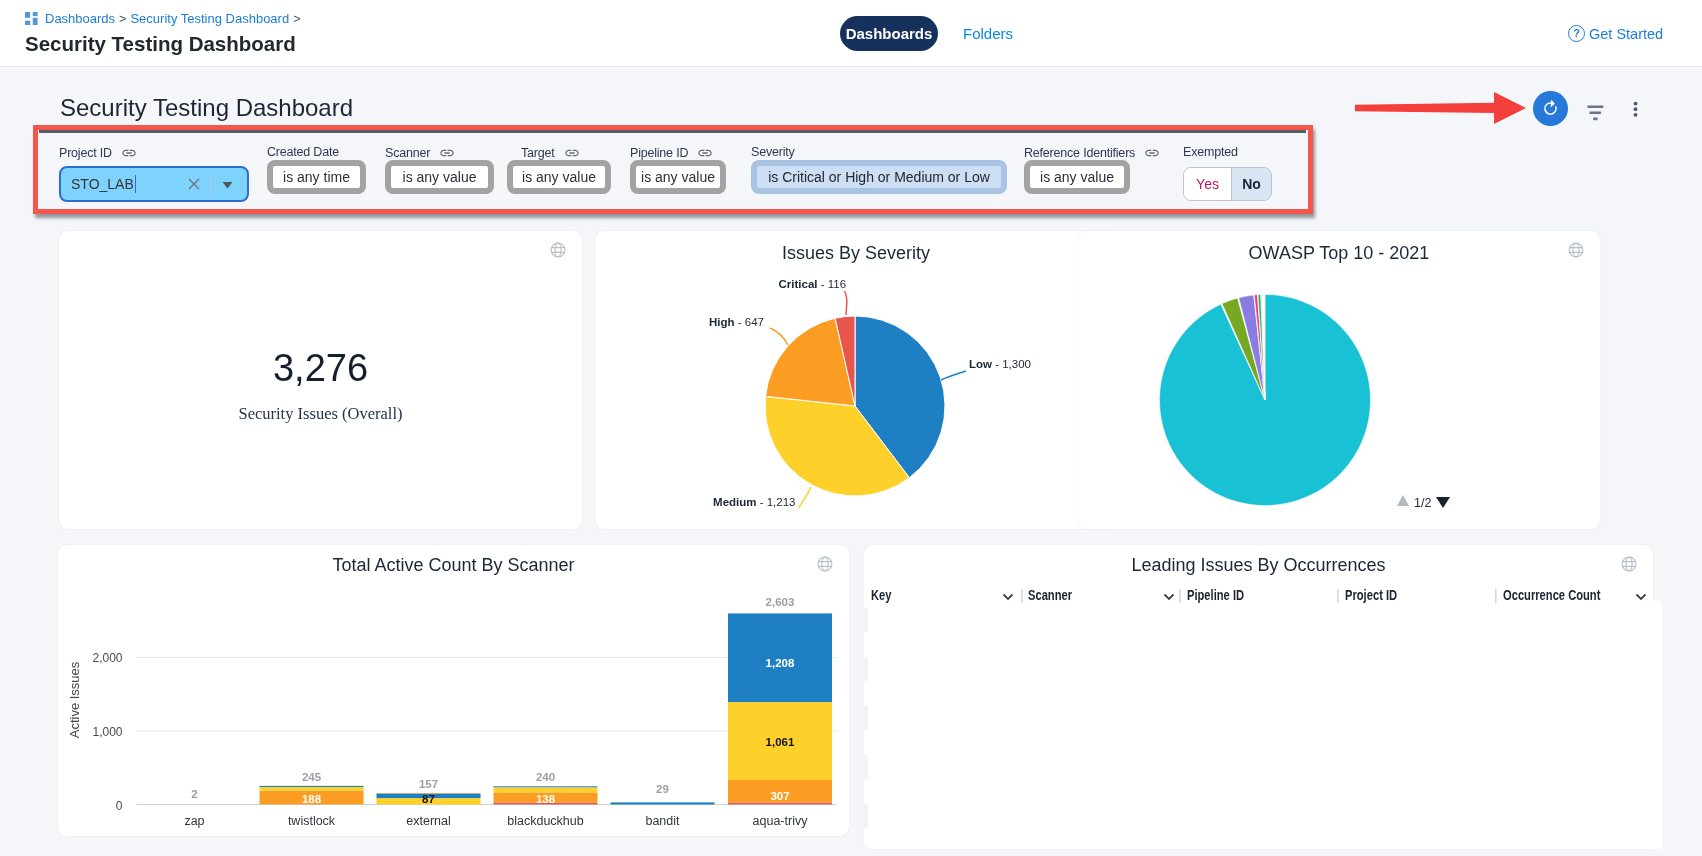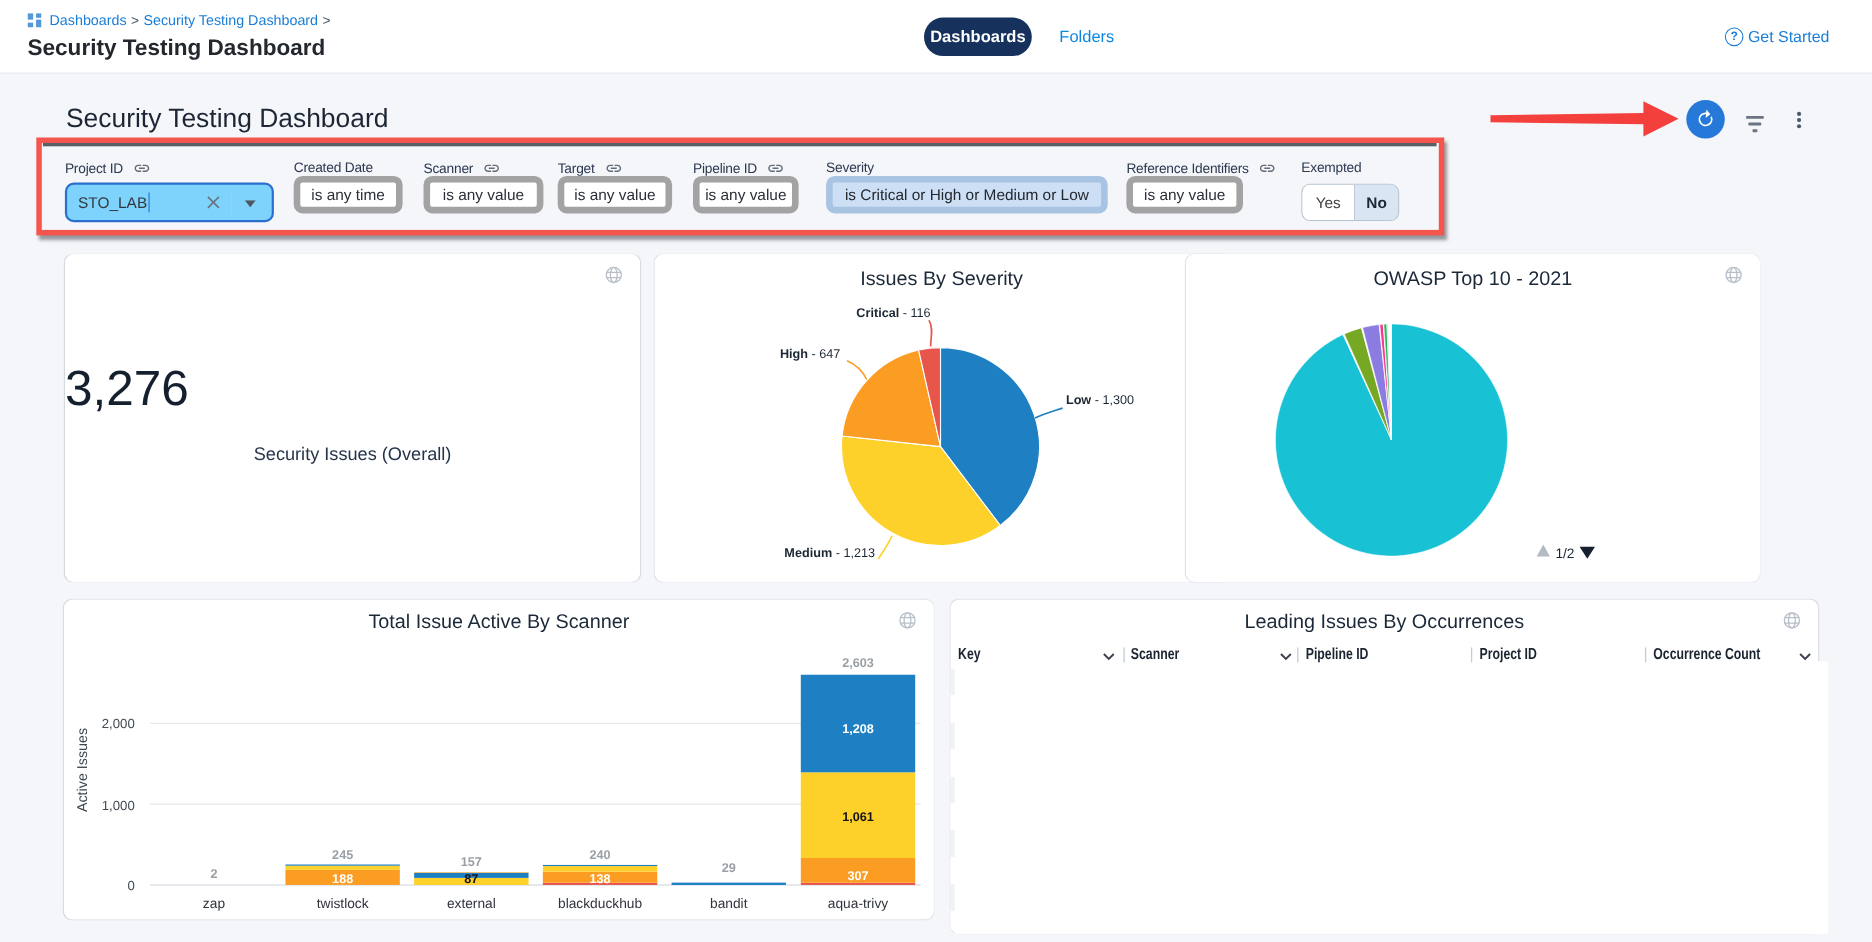--- a/index.html
+++ b/index.html
@@ -79,21 +79,21 @@
   <div id="redbox"></div>
   <div id="darkline"></div>
 
   <div class="flabel" style="left:59px;">Project ID <svg class="linkicon" width="16" height="16" viewBox="0 0 24 24">
         <path d="M3.9 12c0-1.71 1.39-3.1 3.1-3.1h4V7H7c-2.76 0-5 2.24-5 5s2.24 5 5 5h4v-1.9H7c-1.71 0-3.1-1.39-3.1-3.1zM8 13h8v-2H8v2zm9-6h-4v1.9h4c1.71 0 3.1 1.39 3.1 3.1s-1.39 3.1-3.1 3.1h-4V17h4c2.76 0 5-2.24 5-5s-2.24-5-5-5z" fill="#636c79"></path>
       </svg></div>
   <div class="flabel" style="left:267px;text-align:right;">Created Date</div>
   <div class="flabel" style="left:385px;">Scanner <svg class="linkicon" width="16" height="16" viewBox="0 0 24 24">
         <path d="M3.9 12c0-1.71 1.39-3.1 3.1-3.1h4V7H7c-2.76 0-5 2.24-5 5s2.24 5 5 5h4v-1.9H7c-1.71 0-3.1-1.39-3.1-3.1zM8 13h8v-2H8v2zm9-6h-4v1.9h4c1.71 0 3.1 1.39 3.1 3.1s-1.39 3.1-3.1 3.1h-4V17h4c2.76 0 5-2.24 5-5s-2.24-5-5-5z" fill="#636c79"></path>
       </svg></div>
-  <div class="flabel" style="left:507px;justify-content:flex-end;">Target <svg class="linkicon" width="16" height="16" viewBox="0 0 24 24">
+  <div class="flabel" style="left:521px;justify-content:flex-end;">Target <svg class="linkicon" width="16" height="16" viewBox="0 0 24 24">
         <path d="M3.9 12c0-1.71 1.39-3.1 3.1-3.1h4V7H7c-2.76 0-5 2.24-5 5s2.24 5 5 5h4v-1.9H7c-1.71 0-3.1-1.39-3.1-3.1zM8 13h8v-2H8v2zm9-6h-4v1.9h4c1.71 0 3.1 1.39 3.1 3.1s-1.39 3.1-3.1 3.1h-4V17h4c2.76 0 5-2.24 5-5s-2.24-5-5-5z" fill="#636c79"></path>
       </svg></div>
   <div class="flabel" style="left:630px;">Pipeline ID <svg class="linkicon" width="16" height="16" viewBox="0 0 24 24">
         <path d="M3.9 12c0-1.71 1.39-3.1 3.1-3.1h4V7H7c-2.76 0-5 2.24-5 5s2.24 5 5 5h4v-1.9H7c-1.71 0-3.1-1.39-3.1-3.1zM8 13h8v-2H8v2zm9-6h-4v1.9h4c1.71 0 3.1 1.39 3.1 3.1s-1.39 3.1-3.1 3.1h-4V17h4c2.76 0 5-2.24 5-5s-2.24-5-5-5z" fill="#636c79"></path>
       </svg></div>
   <div class="flabel" style="left:751px;">Severity</div>
   <div class="flabel" style="left:1024px;">Reference Identifiers <svg class="linkicon" width="16" height="16" viewBox="0 0 24 24">
         <path d="M3.9 12c0-1.71 1.39-3.1 3.1-3.1h4V7H7c-2.76 0-5 2.24-5 5s2.24 5 5 5h4v-1.9H7c-1.71 0-3.1-1.39-3.1-3.1zM8 13h8v-2H8v2zm9-6h-4v1.9h4c1.71 0 3.1 1.39 3.1 3.1s-1.39 3.1-3.1 3.1h-4V17h4c2.76 0 5-2.24 5-5s-2.24-5-5-5z" fill="#636c79"></path>
       </svg></div>
   <div class="flabel" style="left:1183px;">Exempted</div>
@@ -109,32 +109,32 @@
         <polygon points="0.5,0 10.5,0 5.5,6.5" fill="#4e565f"></polygon>
       </svg>
   </div>
   <div class="finput" style="left:267px;width:99px;">is any time</div>
   <div class="finput" style="left:385px;width:109px;">is any value</div>
   <div class="finput" style="left:507px;width:104px;">is any value</div>
   <div class="finput" style="left:630px;width:96px;">is any value</div>
   <div class="finput" style="left:751px;width:256px;background:#cddff5;border-color:#a9c3e2;color:#23282f;">is Critical or High or Medium or Low</div>
   <div class="finput" style="left:1024px;width:106px;">is any value</div>
   <div class="abs" style="left:1183px;top:167px;width:89px;height:34px;border:1px solid #b9c3cf;border-radius:8px;overflow:hidden;display:flex;">
-    <div style="width:48px;background:#fff;border-right:1px solid #b9c3cf;font-size:14px;color:#404040;display:flex;align-items:center;justify-content:center;">Yes</div>
+    <div style="width:48px;background:#fff;border-right:1px solid #b9c3cf;font-size:14px;color:#be185d;display:flex;align-items:center;justify-content:center;">Yes</div>
     <div style="flex:1;background:#d8e5f3;font-size:14px;font-weight:bold;color:#1b2533;display:flex;align-items:center;justify-content:center;">No</div>
   </div>
 
   <div class="card" style="left:59px;top:231px;width:523px;height:298px;">
     <svg class="globe" width="16" height="16" viewBox="0 0 24 24">
         <circle cx="12" cy="12" r="10.3" fill="none" stroke="#b8bfc9" stroke-width="1.8"></circle>
         <ellipse cx="12" cy="12" rx="4.6" ry="10.3" fill="none" stroke="#b8bfc9" stroke-width="1.8"></ellipse>
         <path d="M2 8.3h20M2 15.7h20" stroke="#b8bfc9" stroke-width="1.8" fill="none"></path>
       </svg>
-    <div style="position:absolute;top:96px;width:100%;font-size:45px;color:#15202e;">3,276</div>
-    <div style="position:absolute;top:173px;width:100%;text-align:center;font-size:16.5px;color:#25344a;">Security Issues (Overall)</div>
+    <div style="position:absolute;top:116px;width:100%;text-align:center;font-size:38px;color:#15202e;">3,276</div>
+    <div style="position:absolute;top:173px;width:100%;text-align:center;font-size:16.5px;color:#25344a;font-family:Liberation Serif, serif;">Security Issues (Overall)</div>
   </div>
 
   <div class="card" style="left:595px;top:231px;width:522px;height:298px;">
     <div class="ctitle">Issues By Severity</div>
     <svg class="globe" width="16" height="16" viewBox="0 0 24 24">
         <circle cx="12" cy="12" r="10.3" fill="none" stroke="#b8bfc9" stroke-width="1.8"></circle>
         <ellipse cx="12" cy="12" rx="4.6" ry="10.3" fill="none" stroke="#b8bfc9" stroke-width="1.8"></ellipse>
         <path d="M2 8.3h20M2 15.7h20" stroke="#b8bfc9" stroke-width="1.8" fill="none"></path>
       </svg>
     <svg style="position:absolute;left:0;top:0;" width="522" height="298" viewBox="0 0 522 298">
@@ -176,21 +176,21 @@
         <path d="M187,169 L182.77,63.58 A105.5,105.5 0 0 1 184.24,63.54 Z" fill="#cfe6f8"></path>
         <path d="M187,169 L184.24,63.54 A105.5,105.5 0 0 1 187.00,63.50 Z" fill="#ffffff"></path>
       </g>
       <polygon points="319,275 331,275 325,264" fill="#b3bac2"></polygon>
       <text x="336" y="276" font-size="12.5" fill="#1c2735">1/2</text>
       <polygon points="358,266 372,266 365,277" fill="#16202e"></polygon>
     </svg>
   </div>
 
   <div class="card" style="left:58px;top:545px;width:791px;height:291px;">
-    <div class="ctitle" style="top:10px;">Total Issue Active By Scanner</div>
+    <div class="ctitle" style="top:10px;">Total Active Count By Scanner</div>
     <svg class="globe" width="16" height="16" viewBox="0 0 24 24">
         <circle cx="12" cy="12" r="10.3" fill="none" stroke="#b8bfc9" stroke-width="1.8"></circle>
         <ellipse cx="12" cy="12" rx="4.6" ry="10.3" fill="none" stroke="#b8bfc9" stroke-width="1.8"></ellipse>
         <path d="M2 8.3h20M2 15.7h20" stroke="#b8bfc9" stroke-width="1.8" fill="none"></path>
       </svg>
     <svg style="position:absolute;left:0;top:0;" width="791" height="291" viewBox="0 0 791 291">
 
       <line x1="78.5" y1="112.6" x2="779" y2="112.6" stroke="#e7e7e7" stroke-width="1"></line>
       <line x1="78.5" y1="186" x2="779" y2="186" stroke="#e7e7e7" stroke-width="1"></line>
       <line x1="78.5" y1="259.5" x2="779" y2="259.5" stroke="#ccd2da" stroke-width="1"></line>

